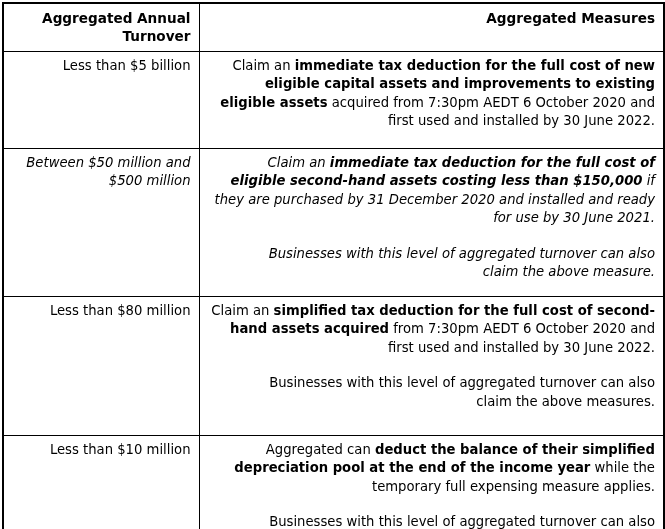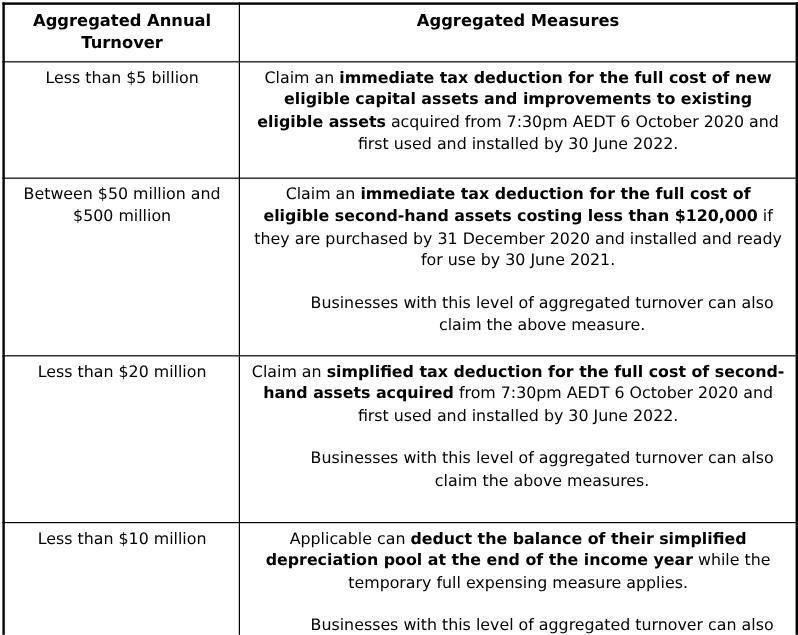--- a/index.html
+++ b/index.html
@@ -20,21 +20,21 @@
     width: 661px;
     margin: 2px 0 0 2px;
     border: 2px solid #000000;
   }
   #measures-table col.col-turnover { width: 196px; }
   #measures-table col.col-measures { width: 465px; }
   #measures-table th,
   #measures-table td {
     border: 1px solid #000000;
     vertical-align: top;
-    text-align: center;
+    text-align: right;
     padding: 5px 8px 6px 9px;
     font-size: 13.2px;
     line-height: 1.40;
     font-weight: normal;
   }
   #measures-table thead th {
     font-weight: bold;
     font-size: 13.6px;
     padding-top: 5px;
     padding-bottom: 5px;
@@ -48,21 +48,21 @@
     margin: 0;
   }
   .cell-measures p + p {
     margin-top: 17px;
     margin-left: 40px;
   }
   .cell-measures b {
     font-weight: bold;
   }
   .r1 td { height: 85px; margin-left: 36px; }
-  .r2 td { height: 136px; }
+  .r2 td { height: 136px; font-style: italic; }
   .r3 td { height: 127px; }
   .r4 td { height: 112px; }
 </style>
 </head>
 <body>
 
 <table id="measures-table">
   <colgroup>
     <col class="col-turnover">
     <col class="col-measures">
@@ -76,32 +76,32 @@
   <tbody id="table-body">
       <tr class="r1">
         <td class="cell-turnover">Less than $5 billion</td>
         <td class="cell-measures">
           <p><span>Claim an </span><b>immediate tax deduction for the full cost of new eligible capital assets and improvements to existing eligible assets</b><span> acquired from 7:30pm AEDT 6 October 2020 and first used and installed by 30 June 2022.</span></p>
         </td>
       </tr>
       <tr class="r2">
         <td class="cell-turnover">Between $50 million and $500 million</td>
         <td class="cell-measures">
-          <p><span>Claim an </span><b>immediate tax deduction for the full cost of eligible second-hand assets costing less than $120,000</b><span> if they are purchased by 31 December 2020 and installed and ready for use by 30 June 2021.</span></p>
+          <p><span>Claim an </span><b>immediate tax deduction for the full cost of eligible second-hand assets costing less than $150,000</b><span> if they are purchased by 31 December 2020 and installed and ready for use by 30 June 2021.</span></p>
           <p><span>Businesses with this level of aggregated turnover can also claim the above measure.</span></p>
         </td>
       </tr>
       <tr class="r3">
-        <td class="cell-turnover">Less than $20 million</td>
+        <td class="cell-turnover">Less than $80 million</td>
         <td class="cell-measures">
           <p><span>Claim an </span><b>simplified tax deduction for the full cost of second-hand assets acquired</b><span> from 7:30pm AEDT 6 October 2020 and first used and installed by 30 June 2022.</span></p>
           <p><span>Businesses with this level of aggregated turnover can also claim the above measures.</span></p>
         </td>
       </tr>
       <tr class="r4">
         <td class="cell-turnover">Less than $10 million</td>
         <td class="cell-measures">
-          <p><span>Applicable can </span><b>deduct the balance of their simplified depreciation pool at the end of the income year</b><span> while the temporary full expensing measure applies.</span></p>
+          <p><span>Aggregated can </span><b>deduct the balance of their simplified depreciation pool at the end of the income year</b><span> while the temporary full expensing measure applies.</span></p>
           <p><span>Businesses with this level of aggregated turnover can also claim the above measures.</span></p>
         </td>
       </tr>
     </tbody>
 </table>
 
 </body></html>

